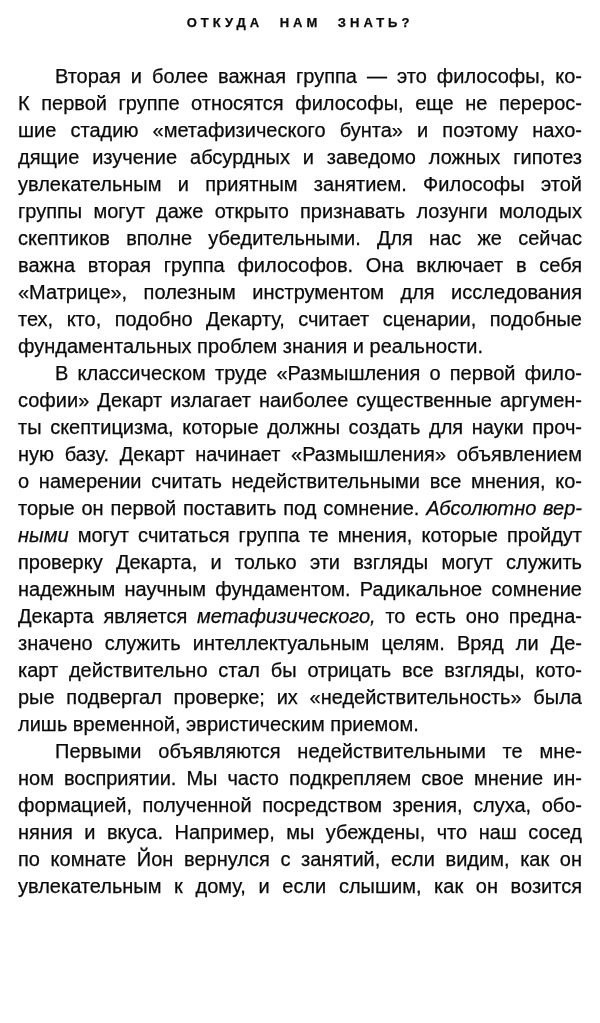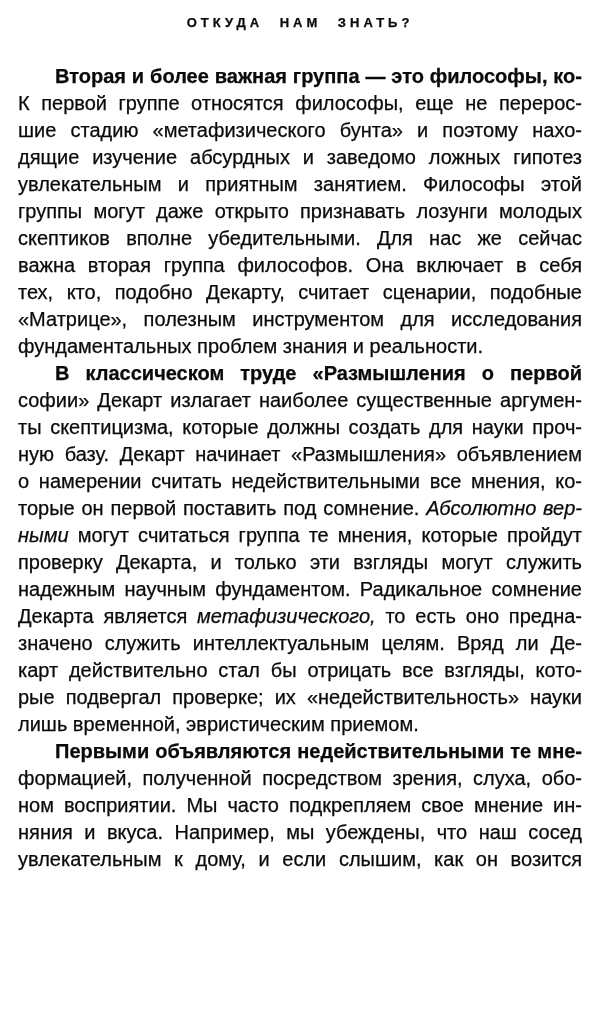--- a/index.html
+++ b/index.html
@@ -34,21 +34,20 @@
     line-height: 27px;
   }
   .line {
     height: 27px;
     overflow: hidden;
     text-align: justify;
     text-align-last: justify;
   }
   .line.first {
     padding-left: 37px;
-    font-weight: bold;
   }
   .line.end {
     text-align-last: left;
   }
   .it {
     font-style: italic;
   }
   .page-number {
     position: absolute;
     top: 1033px;
@@ -67,38 +66,39 @@
 
   <div class="body-text">
       <div class="line first"><span>Вторая и более важная группа — это философы, ко-</span></div>
       <div class="line"><span>К первой группе относятся философы, еще не перерос-</span></div>
       <div class="line"><span>шие стадию «метафизического бунта» и поэтому нахо-</span></div>
       <div class="line"><span>дящие изучение абсурдных и заведомо ложных гипотез</span></div>
       <div class="line"><span>увлекательным и приятным занятием. Философы этой</span></div>
       <div class="line"><span>группы могут даже открыто признавать лозунги молодых</span></div>
       <div class="line"><span>скептиков вполне убедительными. Для нас же сейчас</span></div>
       <div class="line"><span>важна вторая группа философов. Она включает в себя</span></div>
+      <div class="line"><span>«Матрице», полезным инструментом для исследования</span></div>
       <div class="line"><span>тех, кто, подобно Декарту, считает сценарии, подобные</span></div>
-      <div class="line"><span>«Матрице», полезным инструментом для исследования</span></div>
       <div class="line end"><span>фундаментальных проблем знания и реальности.</span></div>
       <div class="line first"><span>В классическом труде «Размышления о первой фило-</span></div>
       <div class="line"><span>софии» Декарт излагает наиболее существенные аргумен-</span></div>
       <div class="line"><span>ты скептицизма, которые должны создать для науки проч-</span></div>
       <div class="line"><span>ную базу. Декарт начинает «Размышления» объявлением</span></div>
       <div class="line"><span>о намерении считать недействительными все мнения, ко-</span></div>
       <div class="line"><span>торые он первой поставить под сомнение. </span><span class="it">Абсолютно вер-</span></div>
       <div class="line"><span class="it">ными</span><span> могут считаться группа те мнения, которые пройдут</span></div>
       <div class="line"><span>проверку Декарта, и только эти взгляды могут служить</span></div>
       <div class="line"><span>надежным научным фундаментом. Радикальное сомнение</span></div>
       <div class="line"><span>Декарта является </span><span class="it">метафизического,</span><span> то есть оно предна-</span></div>
       <div class="line"><span>значено служить интеллектуальным целям. Вряд ли Де-</span></div>
       <div class="line"><span>карт действительно стал бы отрицать все взгляды, кото-</span></div>
-      <div class="line"><span>рые подвергал проверке; их «недействительность» науки</span></div>
+      <div class="line"><span>рые подвергал проверке; их «недействительность» была</span></div>
       <div class="line end"><span>лишь временной, эвристическим приемом.</span></div>
       <div class="line first"><span>Первыми объявляются недействительными те мне-</span></div>
+      <div class="line"><span>ном восприятии. Мы часто подкрепляем свое мнение ин-</span></div>
       <div class="line"><span>формацией, полученной посредством зрения, слуха, обо-</span></div>
-      <div class="line"><span>ном восприятии. Мы часто подкрепляем свое мнение ин-</span></div>
       <div class="line"><span>няния и вкуса. Например, мы убеждены, что наш сосед</span></div>
+      <div class="line"><span>по комнате Йон вернулся с занятий, если видим, как он</span></div>
       <div class="line"><span>увлекательным к дому, и если слышим, как он возится</span></div>
     </div>
 
   <div class="page-number">31</div>
 </div>
 
 </body></html>

